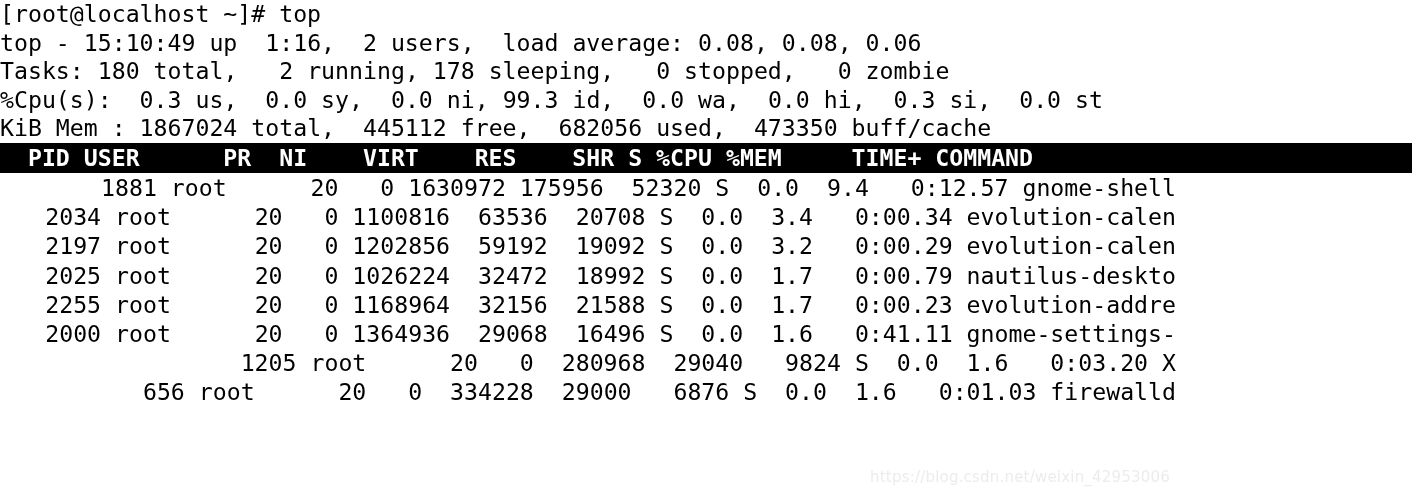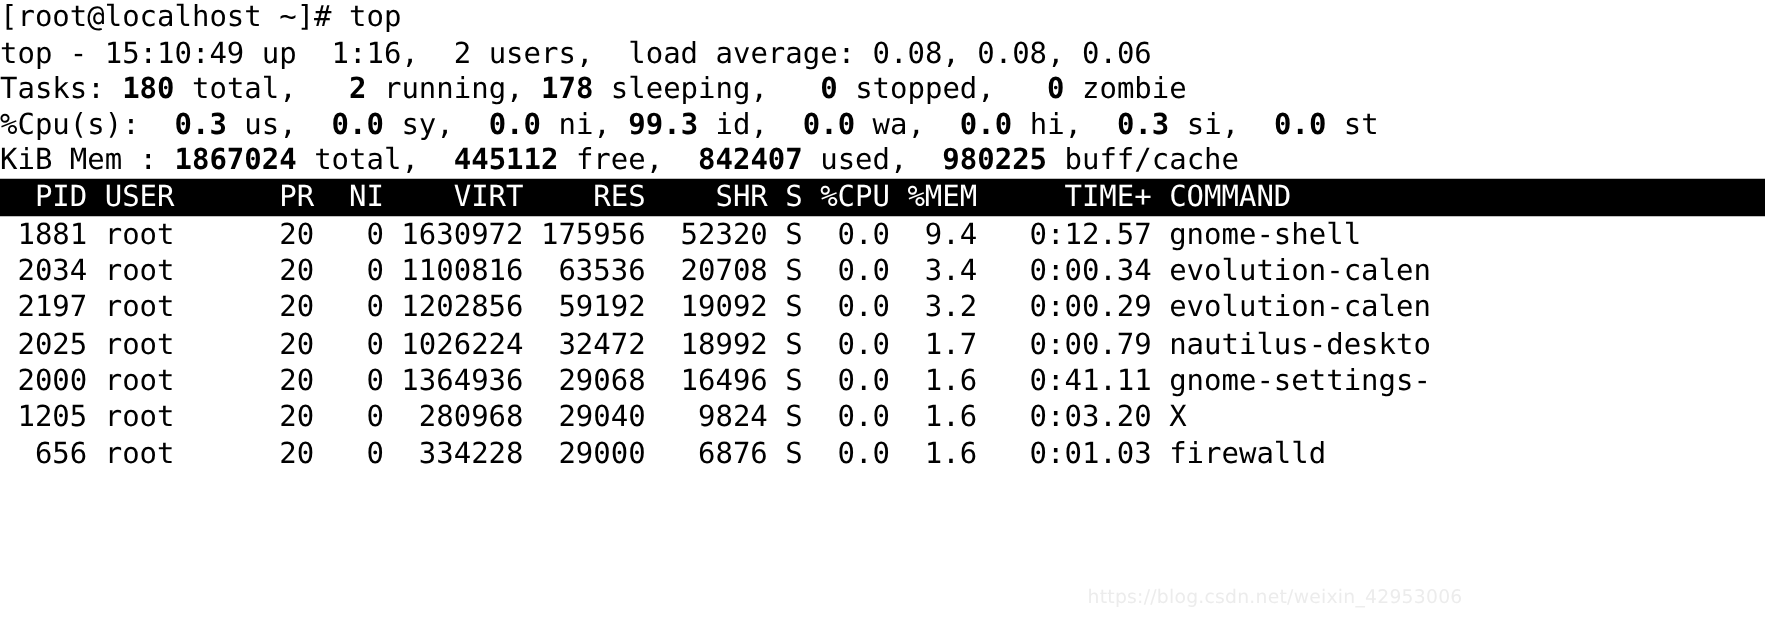--- a/index.html
+++ b/index.html
@@ -35,37 +35,38 @@
     line-height: 29.1px;
     font-family: "DejaVu Sans Mono", "Liberation Mono", monospace;
     font-size: 23.2px;
     color: #000000;
   }
 
   
   .summary-area { display: block; }
   .summary-area .line { height: 28.6px; line-height: 28.6px; }
 
-  .b { font-weight: bold; }
+  .b { font-weight: normal; }
 
   
   .header-row {
     display: block;
     white-space: pre;
     background: #000000;
     color: #ffffff;
     width: 1412px;
     height: 30px;
     line-height: 30px;
     font-size: 23.2px;
     font-family: "DejaVu Sans Mono", "Liberation Mono", monospace;
+    font-weight: bold;
   }
 
   .table-area { display: block; }
-  .table-area .line { height: 29.2px; line-height: 29.2px; }
+  .table-area .line { height: 29.2px; line-height: 29.2px; text-align: right; }
 
   .watermark {
     position: absolute;
     right: 6px;
     bottom: 12px;
     font-family: "DejaVu Sans", "Liberation Sans", sans-serif;
     font-size: 15px;
     color: #ececec;
     white-space: pre;
     pointer-events: none;
@@ -80,33 +81,34 @@
   <div class="summary-area">
 
     <div class="line">[root@localhost ~]# top</div>
 
     <div class="line"><span>top - </span><span>15:10:49</span><span> up </span><span> 1:16,</span><span>  2 users,</span><span>  load average: </span><span>0.08,</span><span> 0.08,</span><span> 0.06</span></div>
 
     <div class="line"><span>Tasks: </span><span class="b">180</span><span> total,</span><span class="b">   2</span><span> running,</span><span class="b"> 178</span><span> sleeping,</span><span class="b">   0</span><span> stopped,</span><span class="b">   0</span><span> zombie</span></div>
 
     <div class="line"><span>%Cpu(s):  </span><span class="b">0.3</span><span> us,  </span><span class="b">0.0</span><span> sy,  </span><span class="b">0.0</span><span> ni, </span><span class="b">99.3</span><span> id,  </span><span class="b">0.0</span><span> wa,  </span><span class="b">0.0</span><span> hi,  </span><span class="b">0.3</span><span> si,  </span><span class="b">0.0</span><span> st</span></div>
 
-    <div class="line"><span>KiB Mem : </span><span class="b">1867024</span><span> total,  </span><span class="b">445112</span><span> free,  </span><span class="b">842407</span><span> used,  </span><span class="b">980225</span><span> buff/cache</span></div>
+    <div class="line"><span>KiB Mem : </span><span class="b">1867024</span><span> total,  </span><span class="b">445112</span><span> free,  </span><span class="b">682056</span><span> used,  </span><span class="b">473350</span><span> buff/cache</span></div>
 
 
 
   </div>
 
   <div class="header-row">  PID USER      PR  NI    VIRT    RES    SHR S %CPU %MEM     TIME+ COMMAND</div>
 
   <div class="table-area">
     <div class="line"> 1881 root      20   0 1630972 175956  52320 S  0.0  9.4   0:12.57 gnome-shell</div>
     <div class="line"> 2034 root      20   0 1100816  63536  20708 S  0.0  3.4   0:00.34 evolution-calen</div>
     <div class="line"> 2197 root      20   0 1202856  59192  19092 S  0.0  3.2   0:00.29 evolution-calen</div>
     <div class="line"> 2025 root      20   0 1026224  32472  18992 S  0.0  1.7   0:00.79 nautilus-deskto</div>
+    <div class="line"> 2255 root      20   0 1168964  32156  21588 S  0.0  1.7   0:00.23 evolution-addre</div>
     <div class="line"> 2000 root      20   0 1364936  29068  16496 S  0.0  1.6   0:41.11 gnome-settings-</div>
     <div class="line"> 1205 root      20   0  280968  29040   9824 S  0.0  1.6   0:03.20 X</div>
     <div class="line">  656 root      20   0  334228  29000   6876 S  0.0  1.6   0:01.03 firewalld</div>
   </div>
 
   <div class="watermark">https://blog.csdn.net/weixin_42953006</div>
 
 </div>
 
 </body></html>

